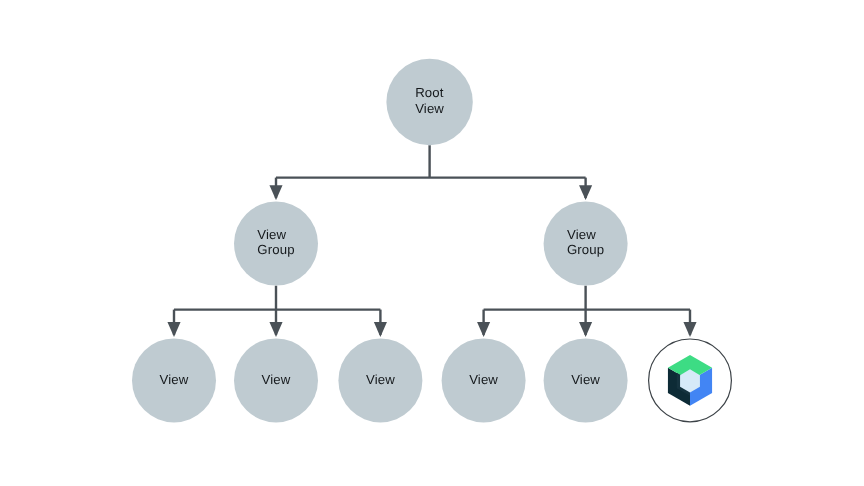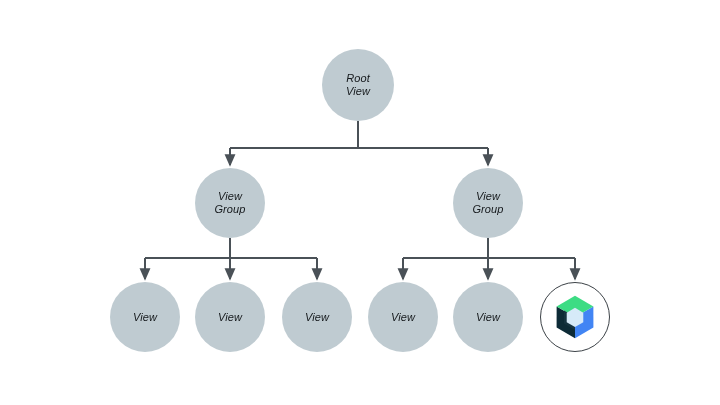--- a/index.html
+++ b/index.html
@@ -8,23 +8,22 @@
     background:#ffffff;
     font-family:"Liberation Sans","DejaVu Sans",sans-serif;
     overflow:hidden;
   }
   #stage{position:relative;width:720px;height:405px;}
   #wires{position:absolute;left:0;top:0;width:720px;height:405px;}
   .node{
     position:absolute;
     border-radius:50%;
     display:flex;align-items:center;justify-content:center;
-    text-align:center;
+    text-align:left;
     box-sizing:border-box;
-    font-style:italic;
   }
   .node .label{
     font-size:11px;
     line-height:13px;
     color:#15191c;
     letter-spacing:.1px;
     white-space:pre-line;
     pointer-events:none;
   }
   .node.filled{background:#bfcbd1;}

